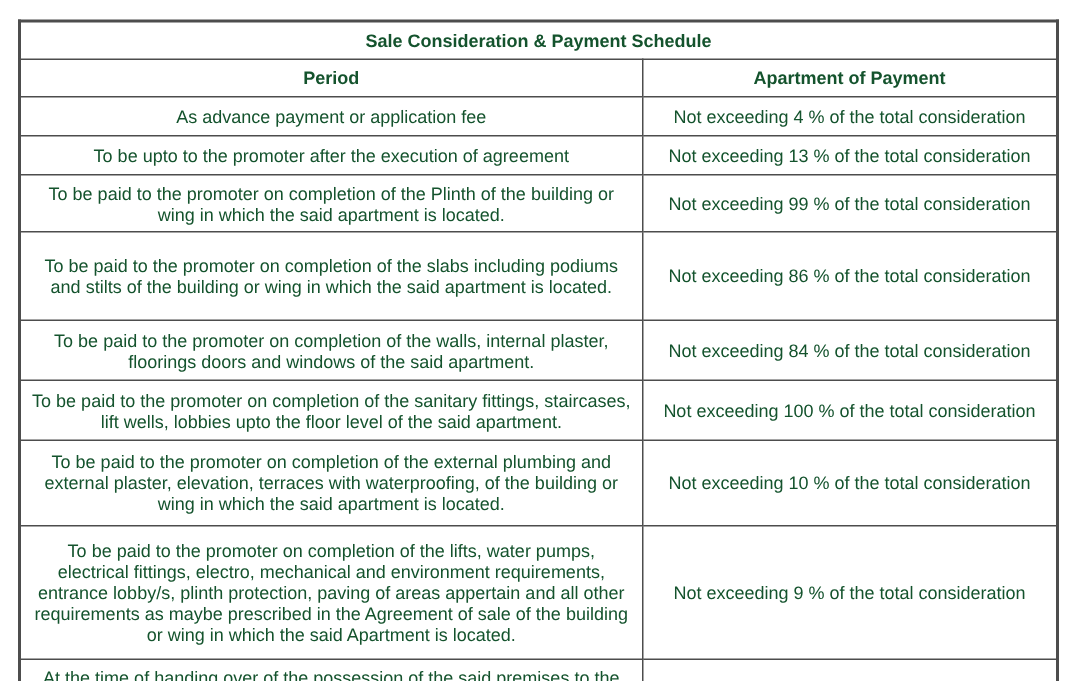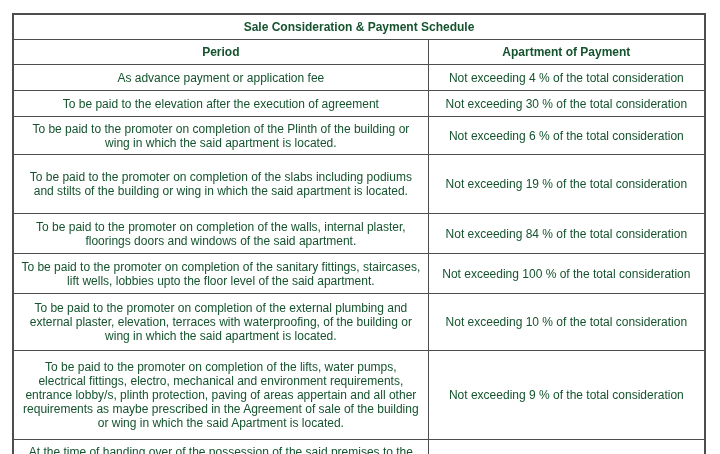--- a/index.html
+++ b/index.html
@@ -72,30 +72,30 @@
       </tr>
       <tr class="h20">
         <td class="head-cell">Period</td>
         <td class="head-cell">Apartment of Payment</td>
       </tr>
       <tr class="h21">
         <td>As advance payment or application fee</td>
         <td>Not exceeding 4 % of the total consideration</td>
       </tr>
       <tr class="h21">
-        <td>To be paid to the elevation after the execution of agreement</td>
-        <td>Not exceeding 30 % of the total consideration</td>
+        <td>To be upto to the promoter after the execution of agreement</td>
+        <td>Not exceeding 13 % of the total consideration</td>
       </tr>
       <tr class="h33">
         <td>To be paid to the promoter on completion of the Plinth of the building or wing in which the said apartment is located.</td>
-        <td>Not exceeding 6 % of the total consideration</td>
+        <td>Not exceeding 99 % of the total consideration</td>
       </tr>
       <tr class="h54">
         <td>To be paid to the promoter on completion of the slabs including podiums and stilts of the building or wing in which the said apartment is located.</td>
-        <td>Not exceeding 19 % of the total consideration</td>
+        <td>Not exceeding 86 % of the total consideration</td>
       </tr>
       <tr class="h35">
         <td>To be paid to the promoter on completion of the walls, internal plaster, floorings doors and windows of the said apartment.</td>
         <td>Not exceeding 84 % of the total consideration</td>
       </tr>
       <tr class="h35">
         <td>To be paid to the promoter on completion of the sanitary fittings, staircases, lift wells, lobbies upto the floor level of the said apartment.</td>
         <td>Not exceeding 100 % of the total consideration</td>
       </tr>
       <tr class="h52">

